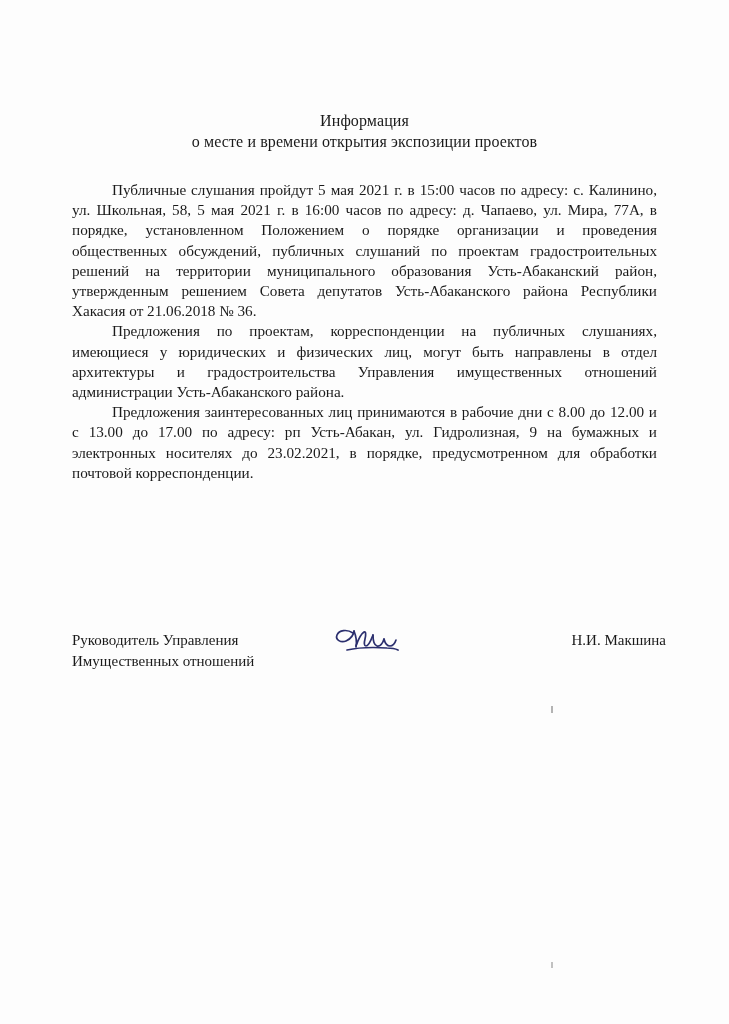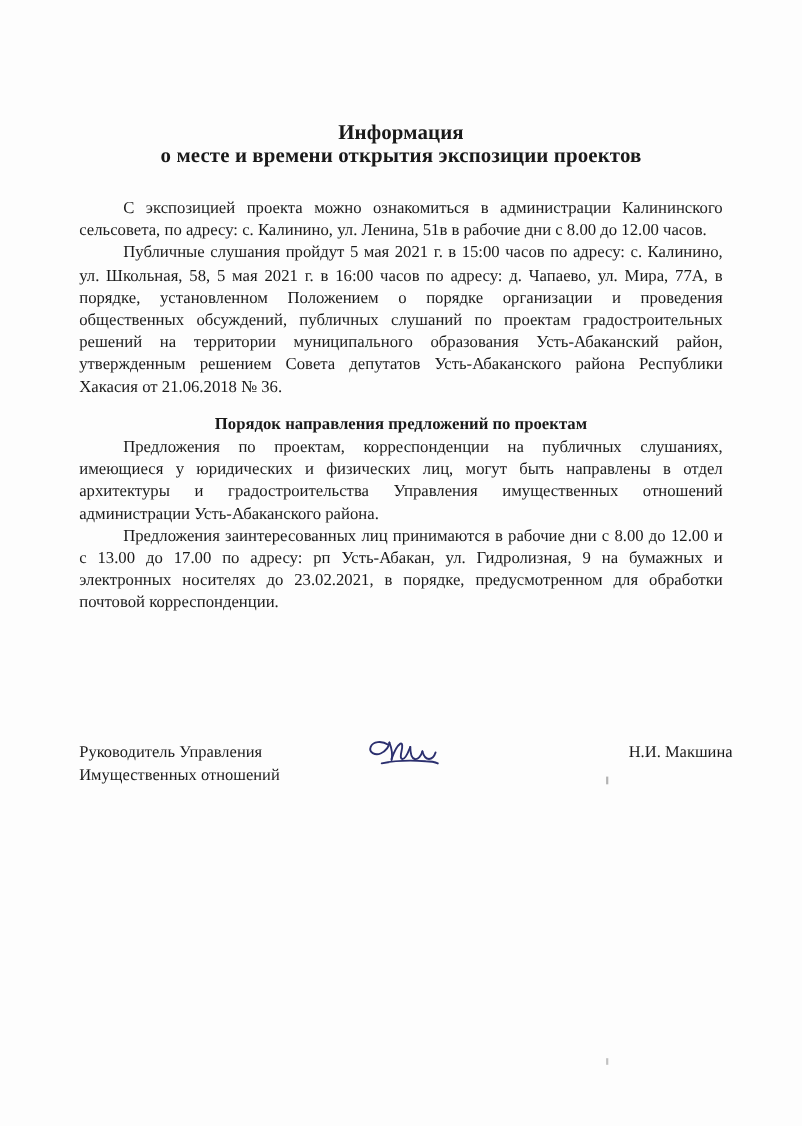--- a/index.html
+++ b/index.html
@@ -24,22 +24,22 @@
 
   
   .title-block {
     position: absolute;
     left: 72px;
     top: 110px;
     width: 585px;
     text-align: center;
   }
   .title-line {
-    font-weight: bold;
-    font-size: 19px;
+    font-weight: normal;
+    font-size: 16px;
     line-height: 21px;
     letter-spacing: 0.1px;
   }
 
   
   .body-block {
     position: absolute;
     left: 72px;
     top: 180px;
     width: 585px;
@@ -61,21 +61,21 @@
     text-align: center;
     font-weight: bold;
     font-size: 15.2px;
     line-height: 20.2px;
   }
 
   
   .sign-block {
     position: absolute;
     left: 72px;
-    top: 674px;
+    top: 630px;
     width: 600px;
     font-size: 15px;
     line-height: 20.5px;
   }
   .sign-row {
     display: flex;
     align-items: flex-start;
     justify-content: space-between;
   }
   .sign-left {
@@ -111,24 +111,22 @@
 <body>
 
 <div class="page">
 
   <div class="title-block">
     <div class="title-line">Информация</div>
     <div class="title-line">о месте и времени открытия экспозиции проектов</div>
   </div>
 
   <div class="body-block">
-    <p class="para">С экспозицией проекта можно ознакомиться в администрации Калининского сельсовета, по адресу: с. Калинино, ул. Ленина, 51в в рабочие дни с 8.00 до 12.00 часов.</p>
     <p class="para">Публичные слушания пройдут 5 мая 2021 г. в 15:00 часов по адресу: с. Калинино, ул. Школьная, 58, 5 мая 2021 г. в 16:00 часов по адресу: д. Чапаево, ул. Мира, 77А, в порядке, установленном Положением о порядке организации и проведения общественных обсуждений, публичных слушаний по проектам градостроительных решений на территории муниципального образования Усть-Абаканский район, утвержденным решением Совета депутатов Усть-Абаканского района Республики Хакасия от 21.06.2018 № 36.</p>
 
-    <p class="subheading">Порядок направления предложений по проектам</p>
 
     <p class="para">Предложения по проектам, корреспонденции на публичных слушаниях, имеющиеся у юридических и физических лиц, могут быть направлены в отдел архитектуры и градостроительства Управления имущественных отношений администрации Усть-Абаканского района.</p>
     <p class="para">Предложения заинтересованных лиц принимаются в рабочие дни с 8.00 до 12.00 и с 13.00 до 17.00 по адресу: рп Усть-Абакан, ул. Гидролизная, 9 на бумажных и электронных носителях до 23.02.2021, в порядке, предусмотренном для обработки почтовой корреспонденции.</p>
   </div>
 
   <div class="sign-block">
     <div class="sign-row">
       <div class="sign-left">Руководитель Управления
 Имущественных отношений</div>
 

